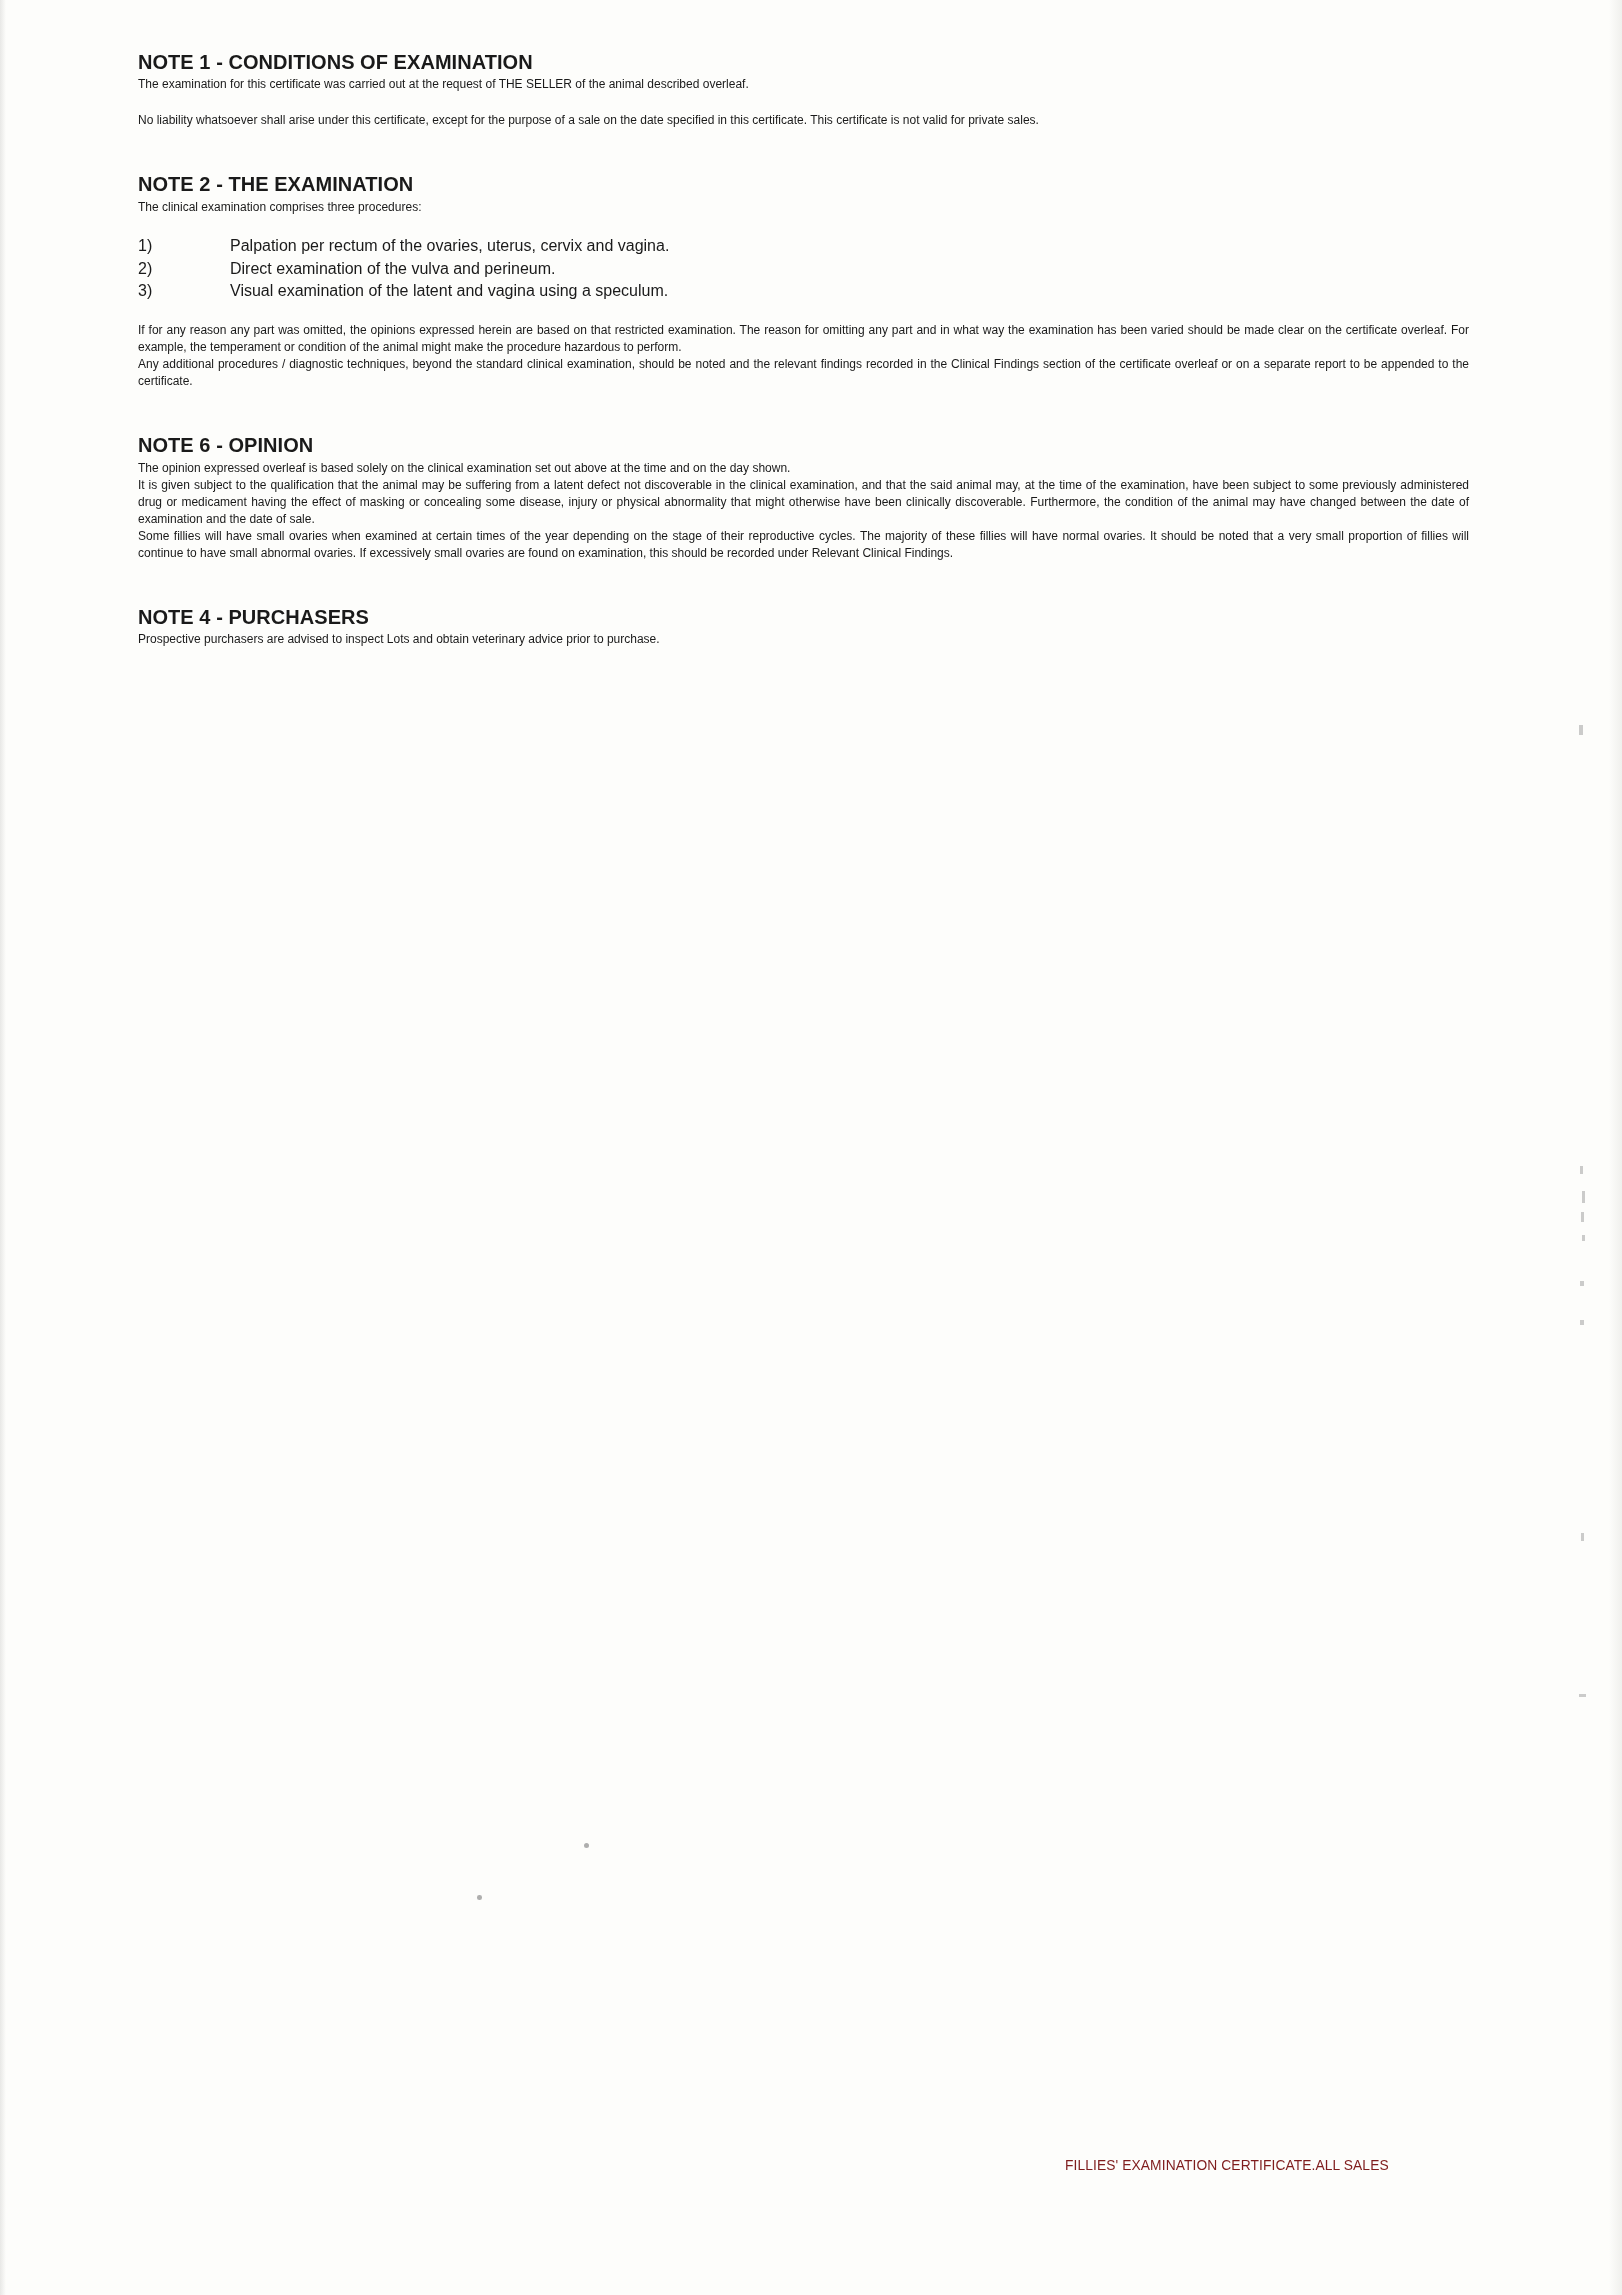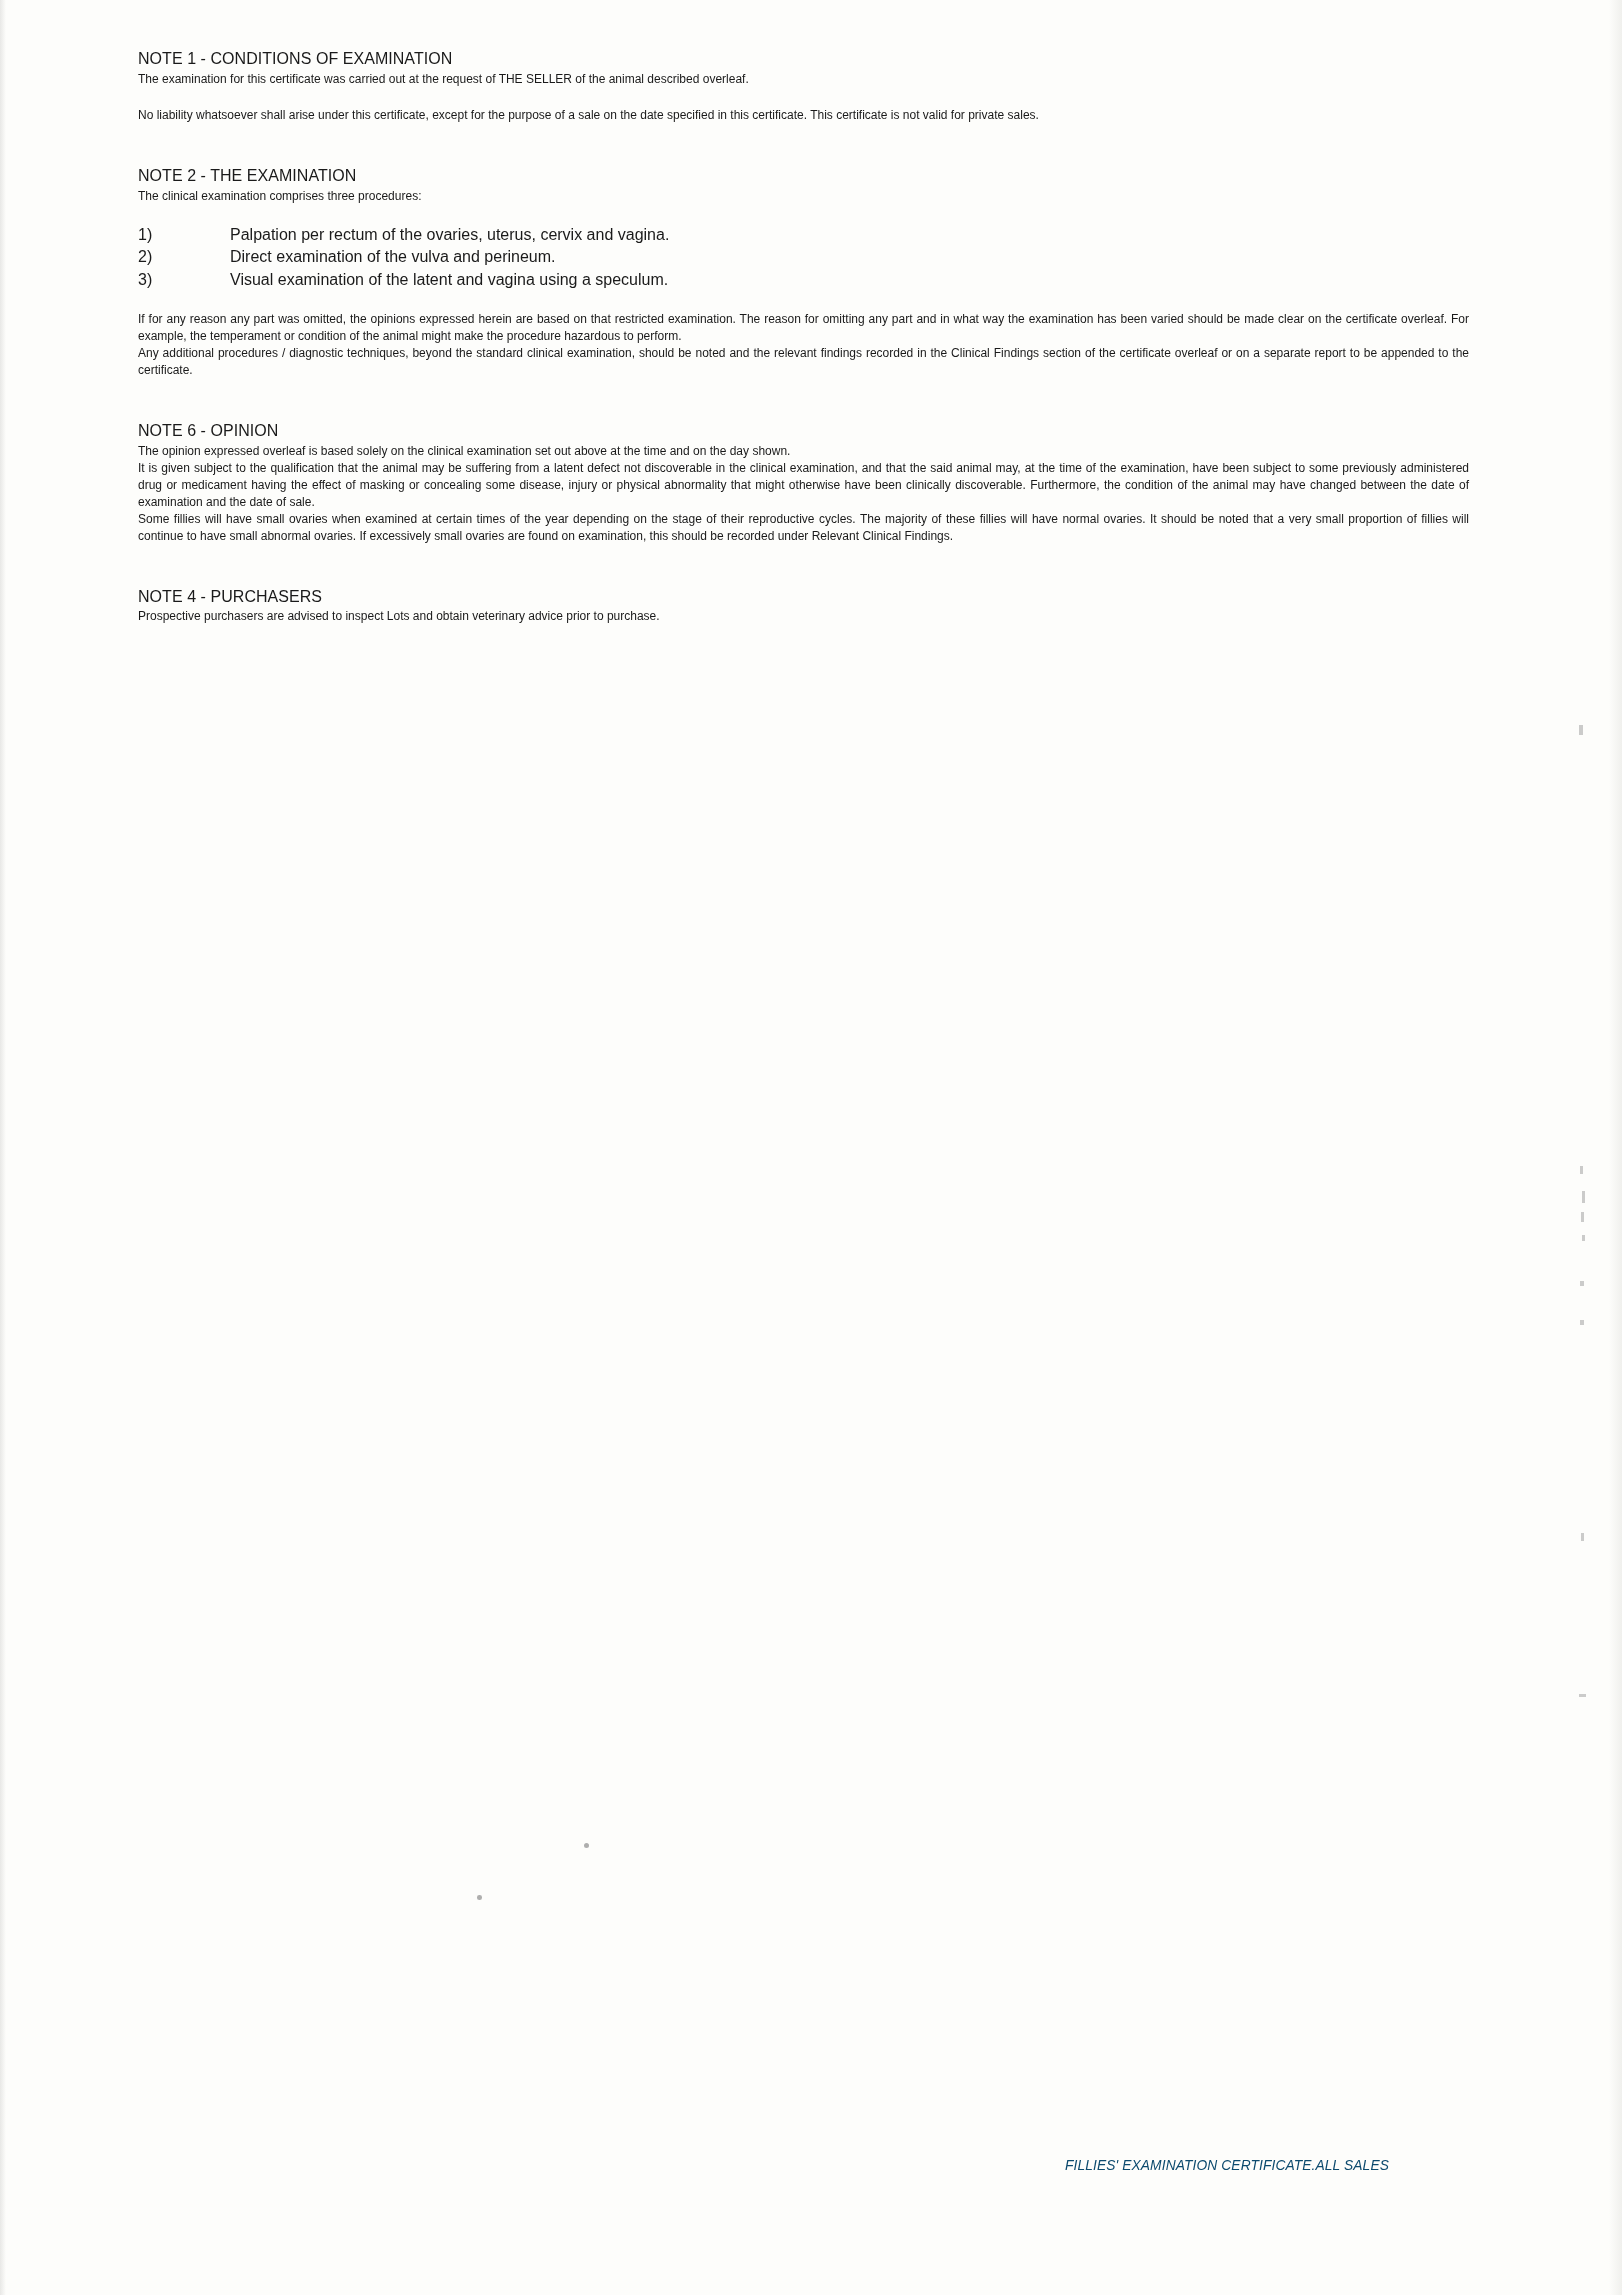--- a/index.html
+++ b/index.html
@@ -26,22 +26,22 @@
   .content {
     position: absolute;
     left: 138px;
     top: 48px;
     width: 1331px;
   }
   .note-block {
     margin-bottom: 0;
   }
   .note-heading {
-    font-weight: normal;
-    font-size: 16px;
+    font-weight: bold;
+    font-size: 20px;
     line-height: 1.42;
     letter-spacing: 0.05px;
   }
   .para {
     font-size: 12px;
     line-height: 1.42;
     text-align: justify;
     margin: 0;
   }
   .para-left {
@@ -65,22 +65,21 @@
   .list-text {
     flex: 1 1 auto;
   }
   .footer {
     position: absolute;
     left: 1065px;
     top: 2158px;
     width: 459px;
     font-size: 13.8px;
     letter-spacing: 0.1px;
-    color: #0c4a6e;
-    font-style: italic;
+    color: #7f1d1d;
   }
   
   .artifact {
     position: absolute;
     background: #b9b9b9;
     opacity: 0.75;
   }
   .speck {
     position: absolute;
     background: #9a9a9a;

